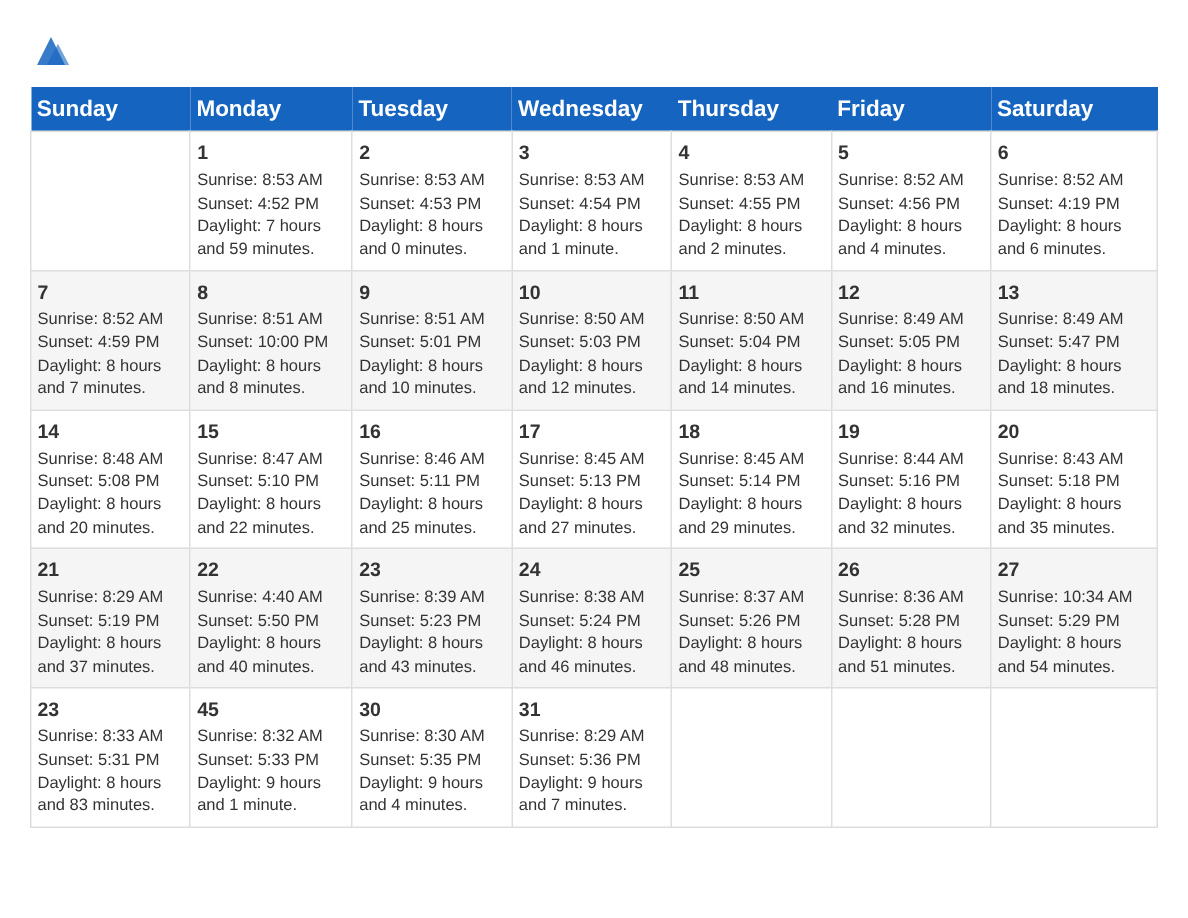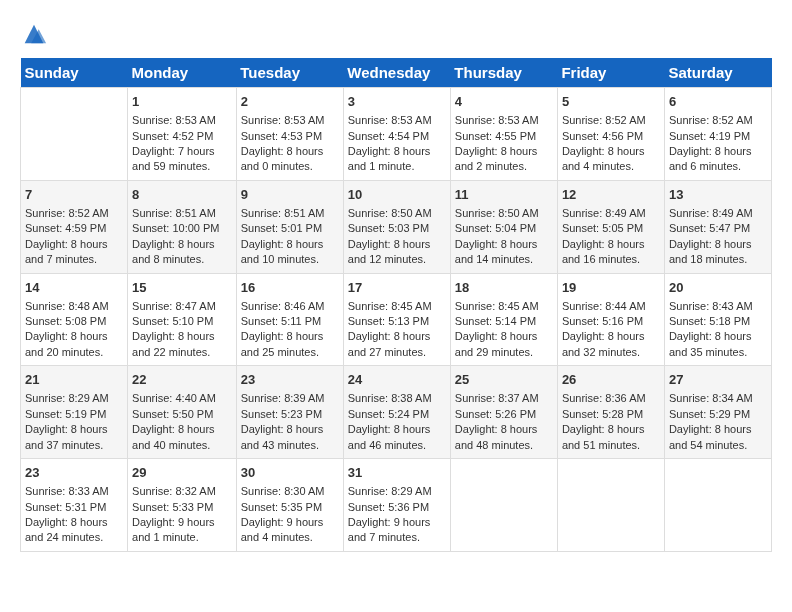--- a/index.html
+++ b/index.html
@@ -296,36 +296,36 @@
         </td>
         <td>
           <span class="day-num">26</span>
           <div>Sunrise: 8:36 AM</div>
           <div>Sunset: 5:28 PM</div>
           <div>Daylight: 8 hours</div>
           <div>and 51 minutes.</div>
         </td>
         <td>
           <span class="day-num">27</span>
-          <div>Sunrise: 8:34 AM</div>
+          <div>Sunrise: 10:34 AM</div>
           <div>Sunset: 5:29 PM</div>
           <div>Daylight: 8 hours</div>
           <div>and 54 minutes.</div>
         </td>
       </tr>
       <tr>
         <td>
           <span class="day-num">23</span>
           <div>Sunrise: 8:33 AM</div>
           <div>Sunset: 5:31 PM</div>
           <div>Daylight: 8 hours</div>
-          <div>and 24 minutes.</div>
-        </td>
-        <td>
-          <span class="day-num">29</span>
+          <div>and 83 minutes.</div>
+        </td>
+        <td>
+          <span class="day-num">45</span>
           <div>Sunrise: 8:32 AM</div>
           <div>Sunset: 5:33 PM</div>
           <div>Daylight: 9 hours</div>
           <div>and 1 minute.</div>
         </td>
         <td>
           <span class="day-num">30</span>
           <div>Sunrise: 8:30 AM</div>
           <div>Sunset: 5:35 PM</div>
           <div>Daylight: 9 hours</div>

